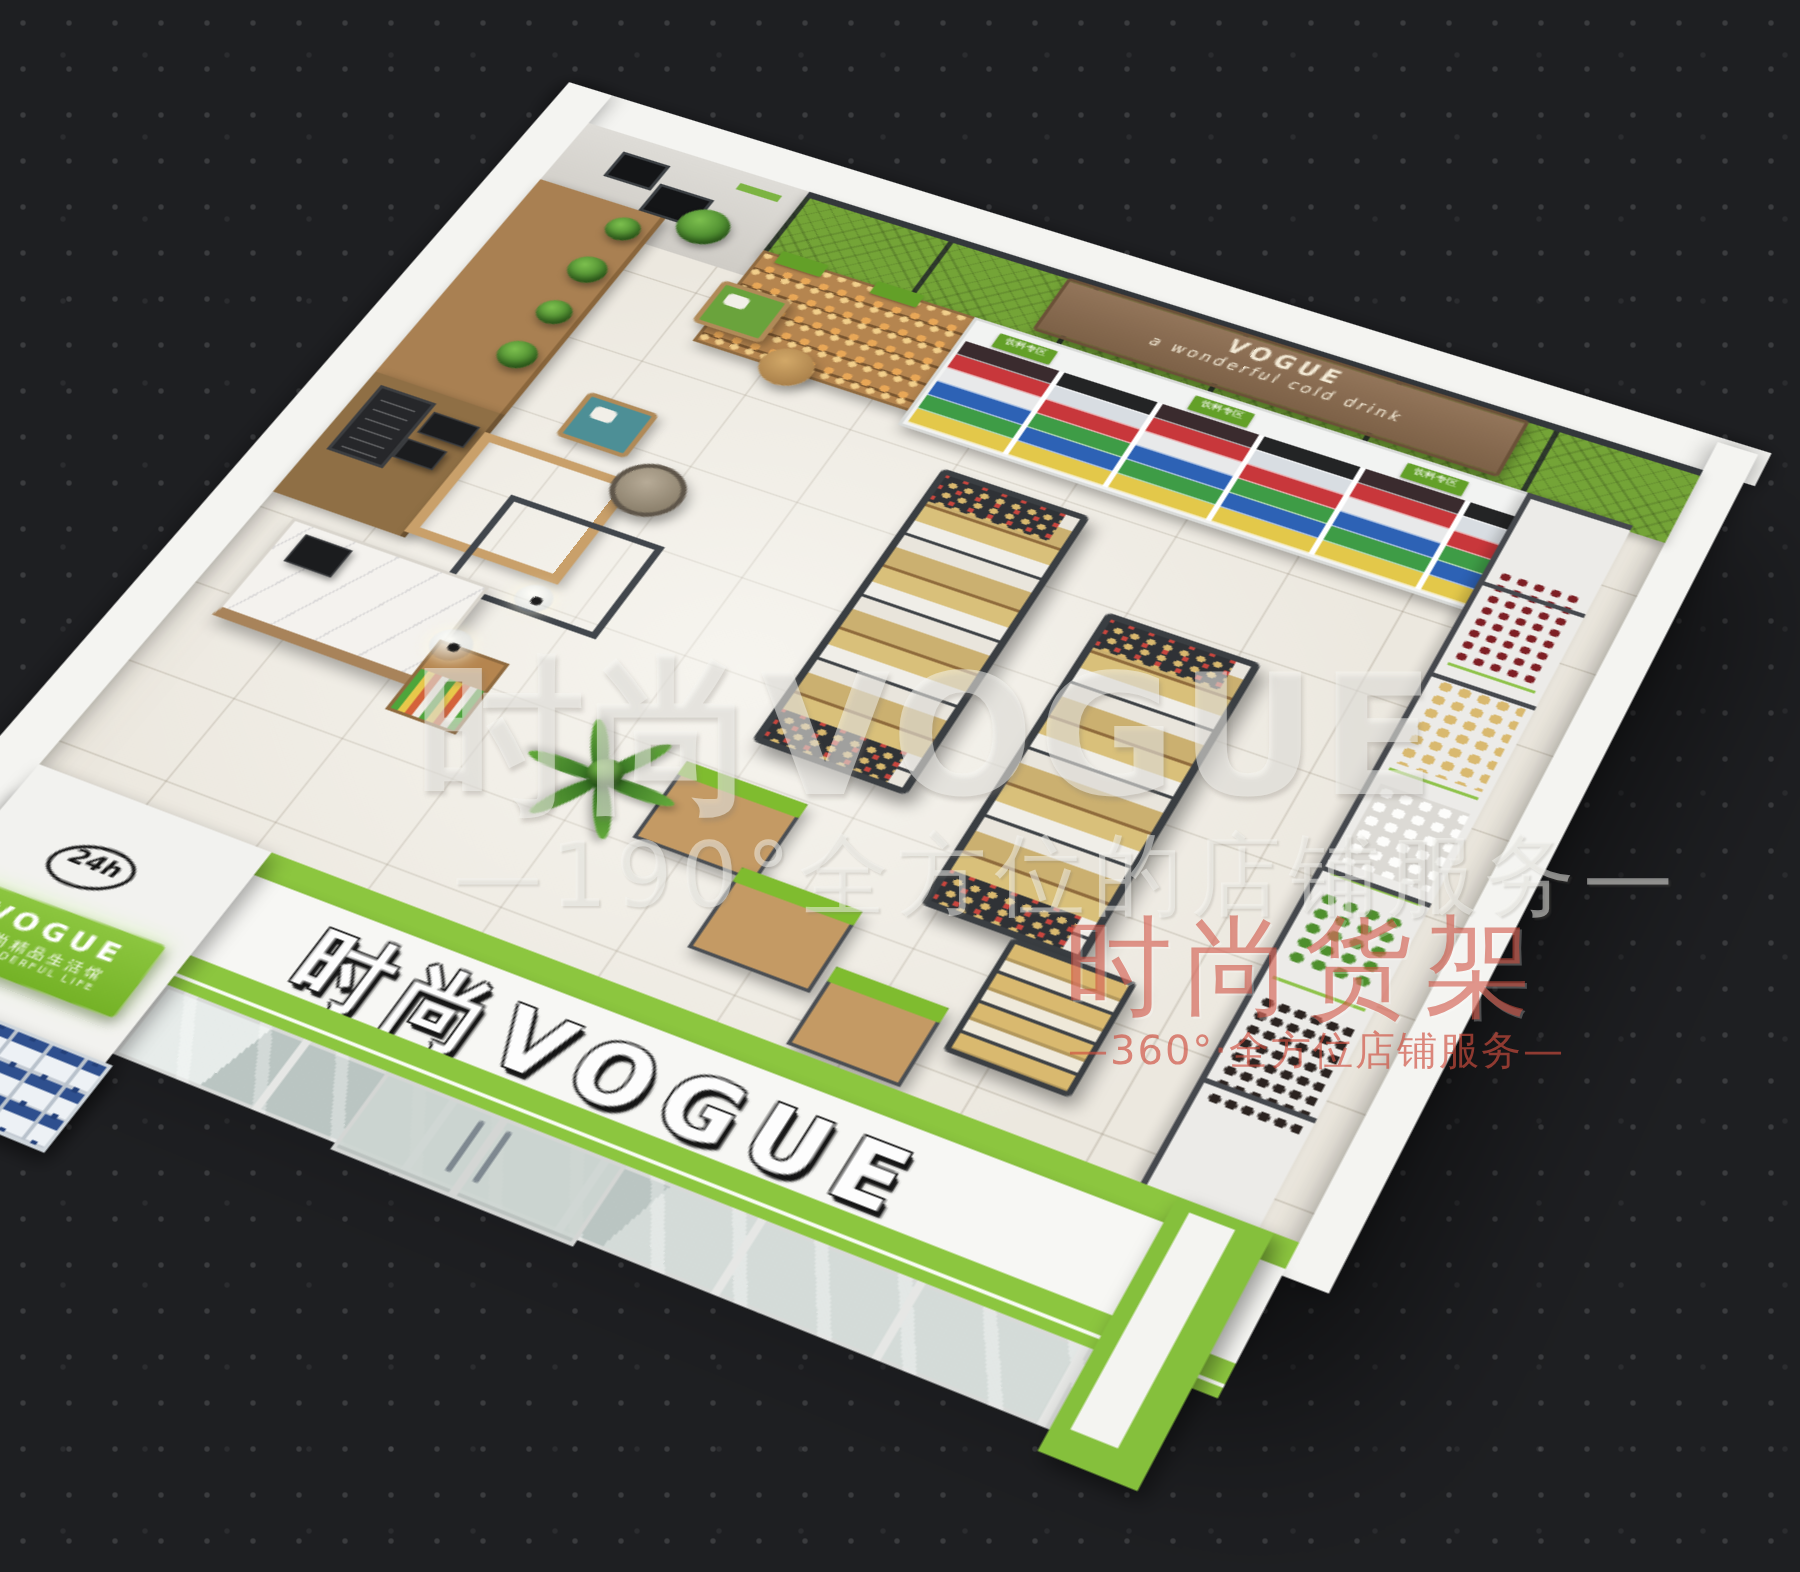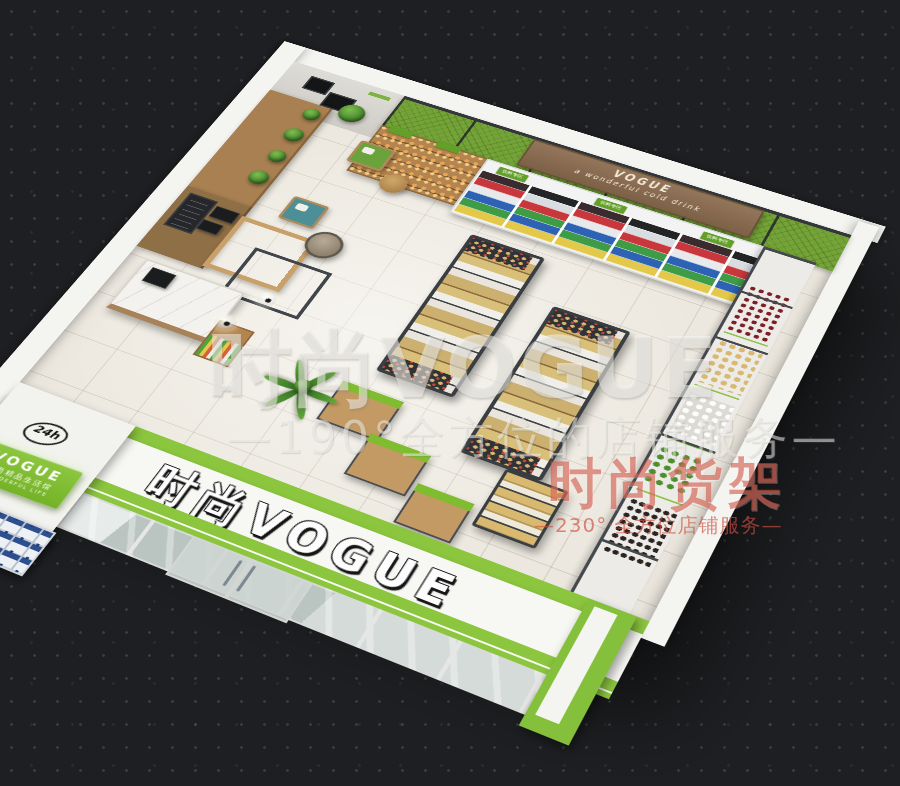--- a/index.html
+++ b/index.html
@@ -170,22 +170,22 @@
     border:2px solid #cfd6dc;box-shadow:4px 5px 9px rgba(0,0,0,.45);}
   .cornercol{background:#85c03c;box-shadow:4px 4px 9px rgba(0,0,0,.4);}
   .cornercol::after{content:"";position:absolute;left:8px;top:6px;width:22px;height:128px;background:#f4f4f1;}
 
   
   .wm{position:absolute;white-space:nowrap;pointer-events:none;z-index:50;}
   #wm-main{left:208px;top:312px;font-size:84px;font-weight:bold;letter-spacing:2px;
     color:rgba(246,245,241,.52);text-shadow:1px 2px 2px rgba(125,120,110,.28);}
   #wm-sub{left:226px;top:408px;font-size:45px;letter-spacing:4px;color:rgba(246,245,241,.5);
     text-shadow:1px 1px 1px rgba(125,120,110,.2);}
-  #wm-red-title{left:532px;top:448px;font-size:54px;font-weight:bold;letter-spacing:6px;
-    color:rgba(206,77,62,.58);text-shadow:1px 1px 0 rgba(255,255,255,.25);margin-left:16px;}
+  #wm-red-title{left:532px;top:448px;font-size:54px;font-weight:normal;letter-spacing:6px;
+    color:rgba(206,77,62,.58);text-shadow:1px 1px 0 rgba(255,255,255,.25);}
   #wm-red-sub{left:534px;top:512px;font-size:20px;letter-spacing:1px;color:rgba(206,77,62,.66);}
 </style>
 </head>
 <body>
 
 <div id="scene">
   <div id="store-wrap">
     <div id="store">
 
       <div class="abs wallband" style="left:-28px;top:-28px;width:716px;height:28px;"></div>
@@ -319,14 +319,14 @@
       <div class="abs crates" style="left:8px;top:700px;width:124px;height:52px;"></div>
 
       <div class="abs cornercol" style="left:602px;top:556px;width:46px;height:150px;"></div>
 
     </div>
   </div>
 
   <div class="wm" id="wm-main">时尚VOGUE</div>
   <div class="wm" id="wm-sub">—190°全方位的店铺服务—</div>
   <div class="wm" id="wm-red-title">时尚货架</div>
-  <div class="wm" id="wm-red-sub">—230°·全方位店铺服务—</div>
+  <div class="wm" id="wm-red-sub">—360°·全方位店铺服务—</div>
 </div>
 
 </body></html>

